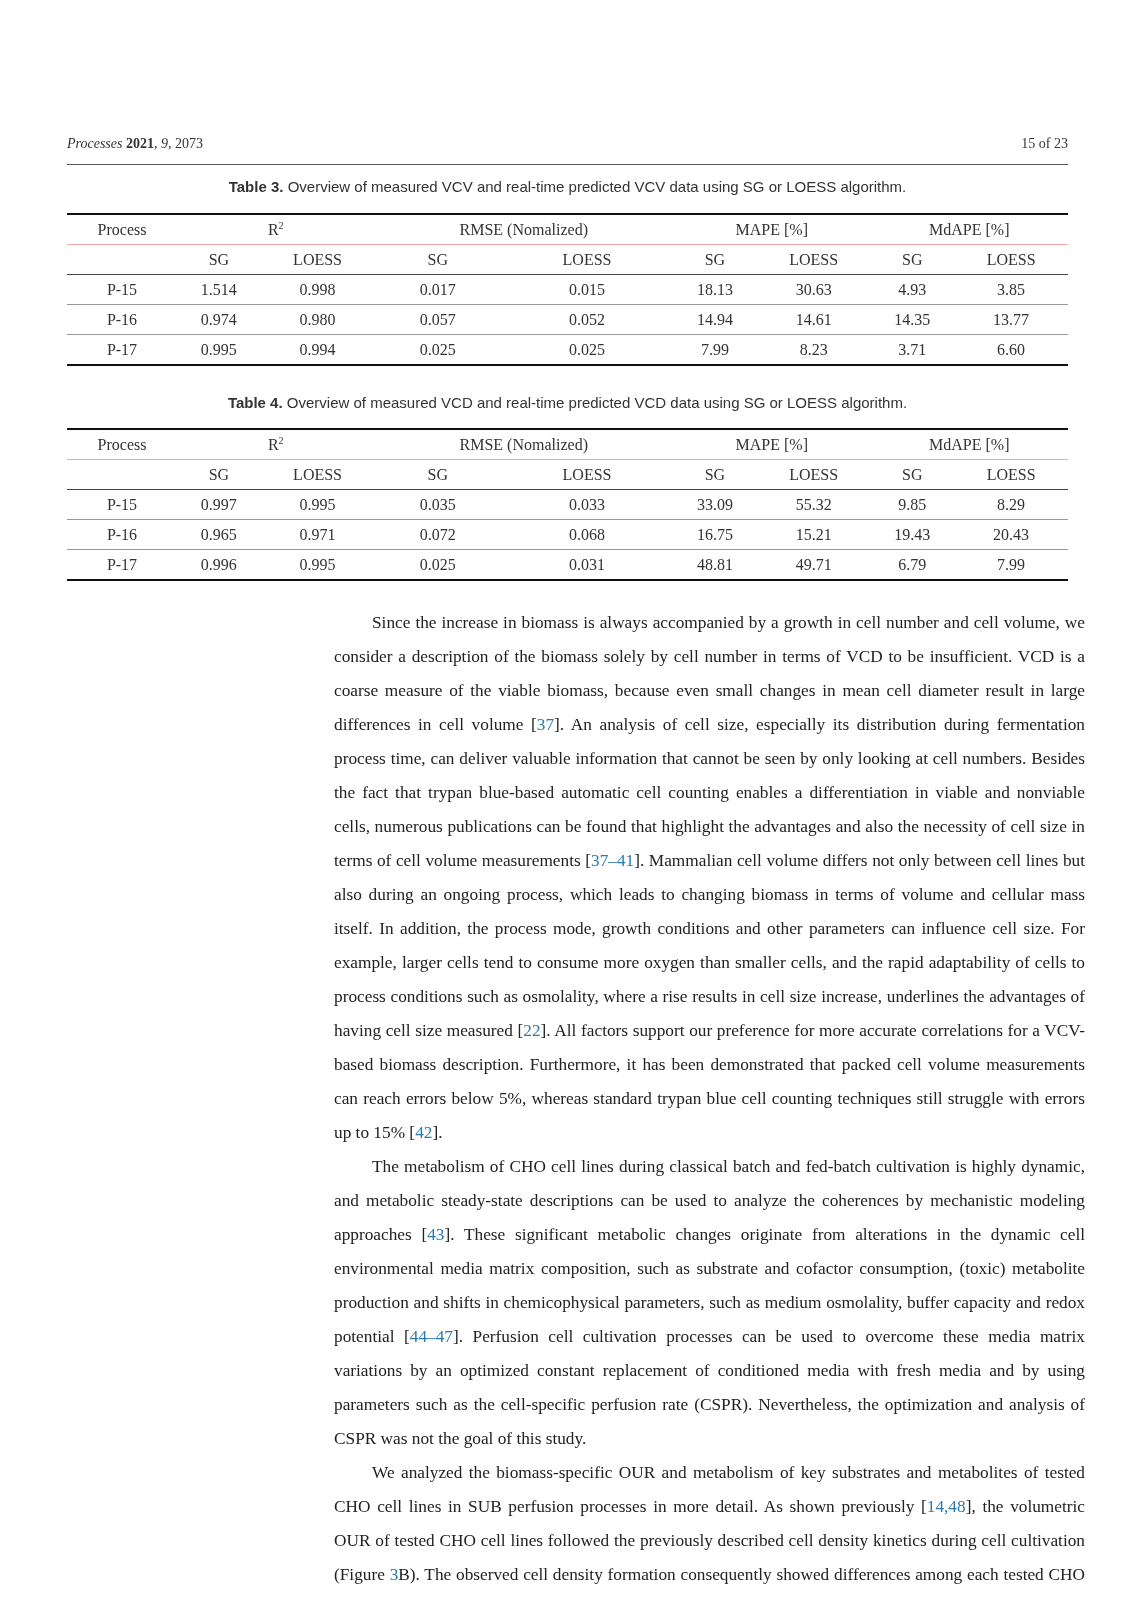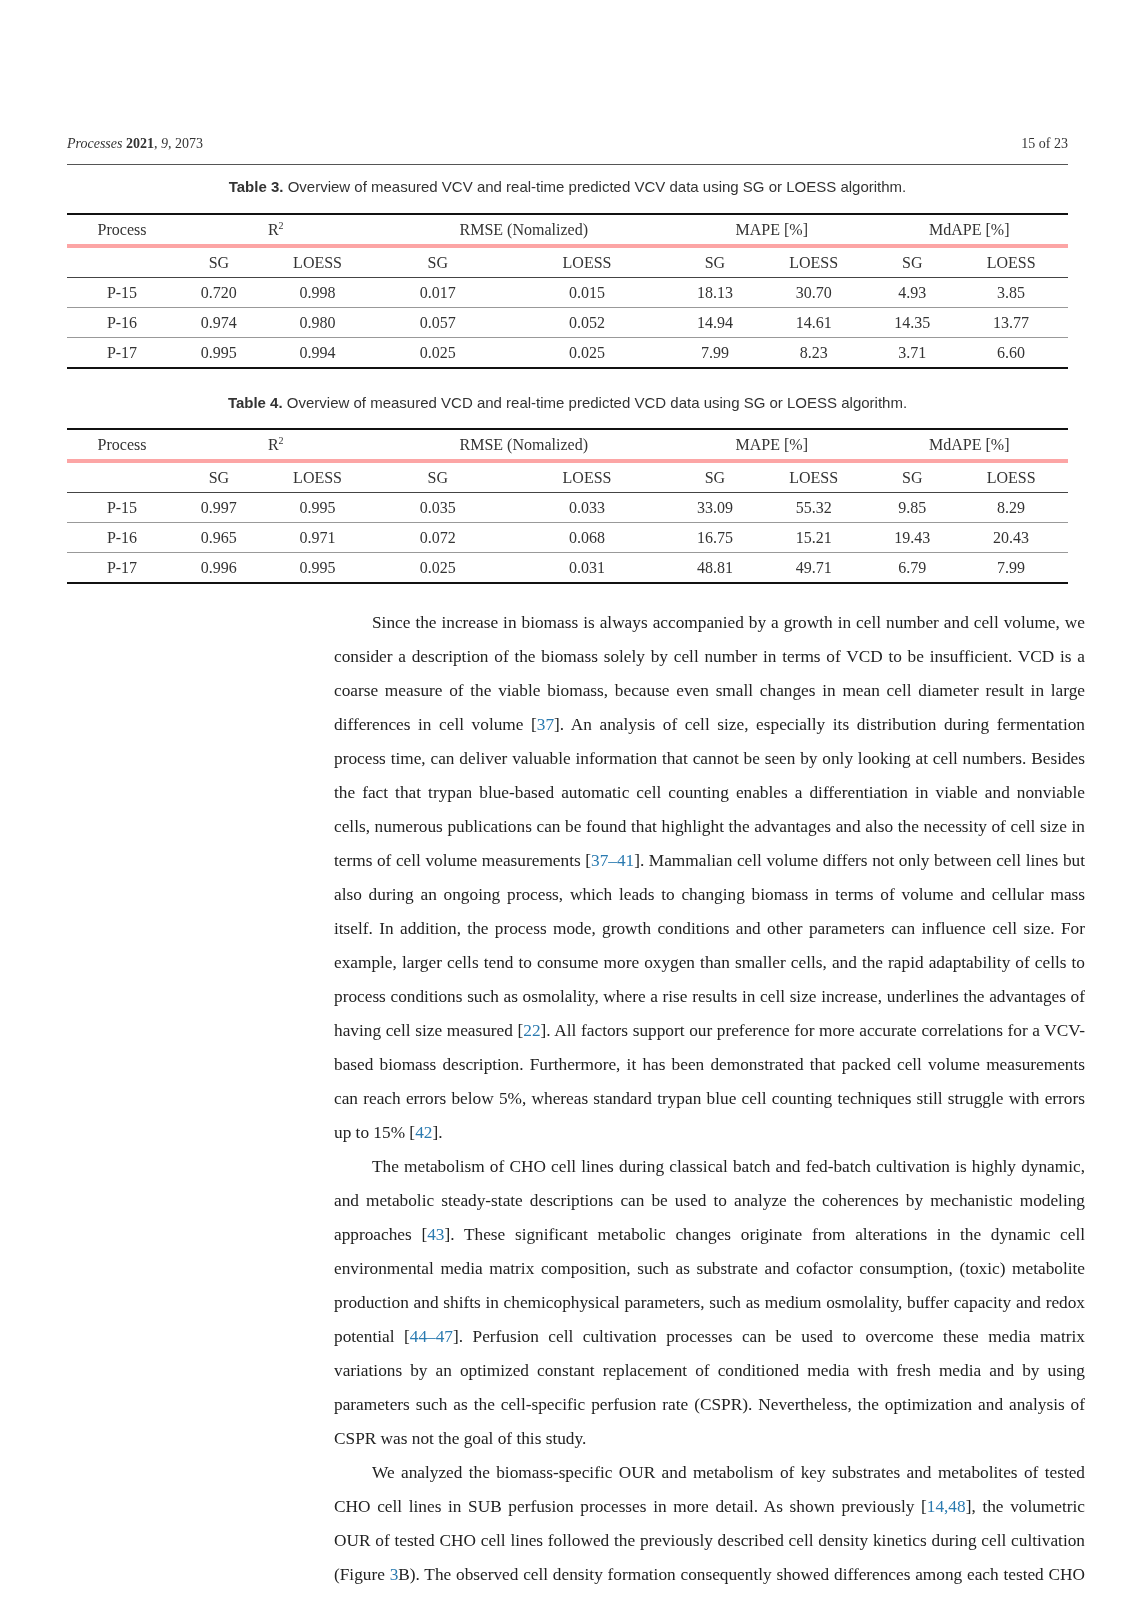--- a/index.html
+++ b/index.html
@@ -9,21 +9,21 @@
   .header .left .journal { font-style:italic; }
   .header .left .year { font-weight:bold; }
   .header .left .vol { font-style:italic; }
   .header .right { position:absolute; right:0; top:0; }
 
   .caption { position:absolute; left:67px; width:1001px; text-align:center; font-family:Liberation Sans, sans-serif; font-size:15px; color:#333; }
   .caption b { font-weight:bold; }
 
   table.results { position:absolute; left:67px; width:1001px; border-collapse:collapse; font-family:"Liberation Serif", serif; font-size:16px; color:#333; }
   table.results th, table.results td { text-align:center; font-weight:normal; padding:0; height:29px; }
-  table.results thead tr.top th { border-top:2px solid #111; border-bottom:4px solid #fca5a5; }
+  table.results thead tr.top th { border-top:2px solid #111; border-bottom:1px solid #fca5a5; }
   table.results thead tr.sub th { border-bottom:1px solid #444; }
   table.results tbody tr td { border-bottom:1px solid #999; }
   table.results tbody tr:last-child td { border-bottom:2px solid #111; }
   table.results sup { font-size:10px; vertical-align:super; line-height:0; }
 
   .body-text { position:absolute; left:334px; width:751px; font-family:"Liberation Serif", serif; font-size:17.3px; line-height:34px; color:#222; text-align:justify; }
   .body-text p { margin:0; text-indent:38px; }
   .ref { color:#2a7ab0; }
   .section-heading { margin:12px 0 0 0; font-style:italic; font-size:16.5px; text-indent:0 !important; }
 </style>
@@ -59,26 +59,26 @@
       <th>LOESS</th>
       <th>SG</th>
       <th>LOESS</th>
       <th>SG</th>
       <th>LOESS</th>
     </tr>
   </thead>
   <tbody>
     <tr>
       <td>P-15</td>
-      <td>0.720</td>
+      <td>1.514</td>
       <td>0.998</td>
       <td>0.017</td>
       <td>0.015</td>
       <td>18.13</td>
-      <td>30.70</td>
+      <td>30.63</td>
       <td>4.93</td>
       <td>3.85</td>
     </tr>
     <tr>
       <td>P-16</td>
       <td>0.974</td>
       <td>0.980</td>
       <td>0.057</td>
       <td>0.052</td>
       <td>14.94</td>

